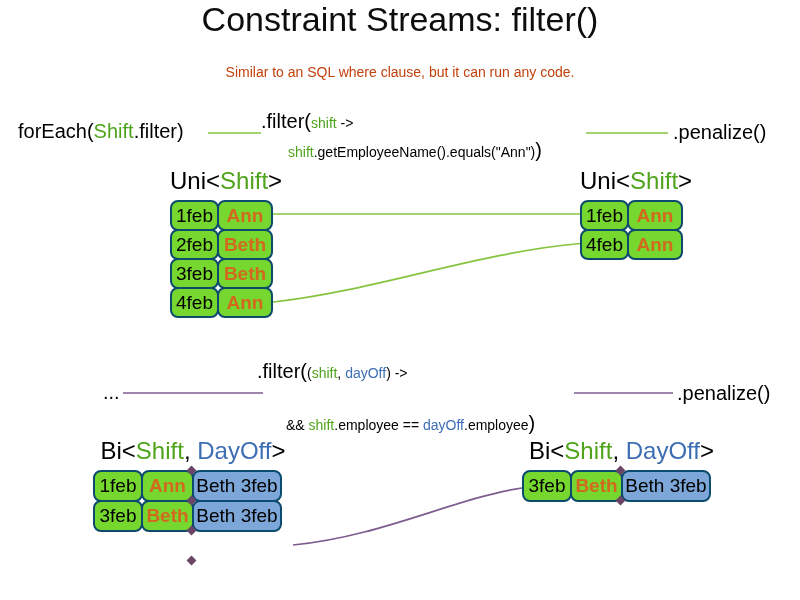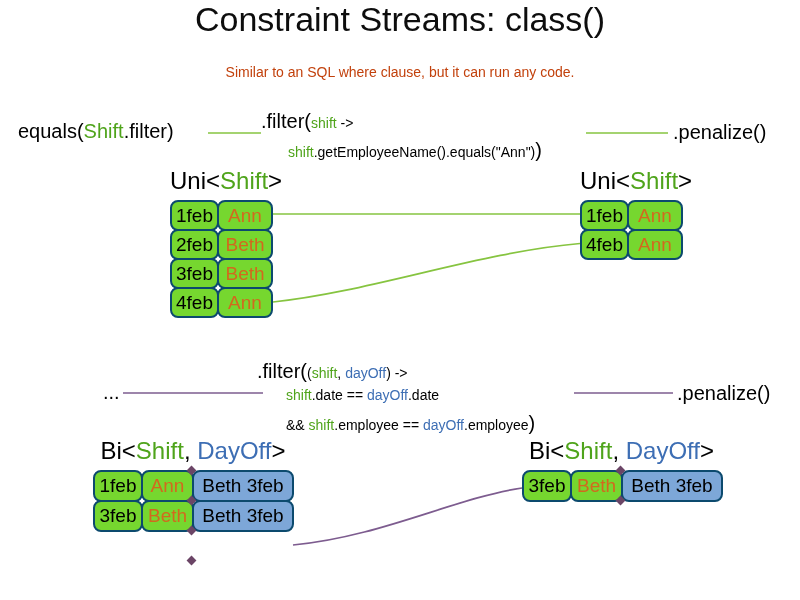--- a/index.html
+++ b/index.html
@@ -25,24 +25,24 @@
   .cell {
     display:inline-block; box-sizing:border-box;
     border:2px solid #0c4a6e; border-radius:8px;
     background:var(--box-green); text-align:center;
     font-size:19px; color:#000; vertical-align:top;
   }
   .cell + .cell { margin-left:-2px; }
   .uni .cell { height:31px; line-height:27px; }
   .bi  .cell { height:32px; line-height:28px; }
   .date-cell { width:49px; }
-  .name-cell { width:56px; color:var(--name-orange); }
+  .name-cell { width:56px; color:var(--name-orange);font-weight:bold; }
   .bi .date-cell { width:50px; }
   .bi .name-cell { width:53px; }
-  .dayoff-cell { width:102px; background:var(--box-blue); color:#000; }
+  .dayoff-cell { width:90px; background:var(--box-blue); color:#000; }
 
   .lines { position:absolute; left:0; top:0; pointer-events:none; }
   .line-green  { stroke:var(--line-green);  stroke-width:1.7; fill:none; }
   .line-purple { stroke:var(--line-purple); stroke-width:1.7; fill:none; }
 
   .diamond {
     position:absolute; width:7px; height:7px;
     background:var(--diamond-purple); transform:rotate(45deg);
   }
 </style>
@@ -54,24 +54,24 @@
   <svg class="lines" width="800" height="600">
     <path class="line-green" d="M208,133 L261,133"></path>
     <path class="line-green" d="M586,133 L668,133"></path>
     <path class="line-green" d="M273,214 L580,214"></path>
     <path class="line-green" d="M273,302 C370,292 480,252 580,243.5"></path>
     <path class="line-purple" d="M123,393 L263,393"></path>
     <path class="line-purple" d="M574,393 L673,393"></path>
     <path class="line-purple" d="M293,545 C380,537 455,498 522,488"></path>
   </svg>
 
-  <div class="abs title center" style="left:0; right:0; top:19;">Constraint Streams: class()</div>
+  <div class="abs title center" style="left:0; right:0; top:19;">Constraint Streams: filter()</div>
   <div class="abs subtitle center" style="left:0; right:0; top:64px;">Similar to an SQL where clause, but it can run any code.</div>
 
-  <div class="abs code-lg" style="left:18px; top:120px;"><span>equals(</span><span class="green">Shift</span><span>.filter)</span></div>
+  <div class="abs code-lg" style="left:18px; top:120px;"><span>forEach(</span><span class="green">Shift</span><span>.filter)</span></div>
 
   <div class="abs code-lg" style="left:261px; top:110px;"><span>.filter(</span><span class="code-sm green">shift</span><span class="code-sm"> -&gt;</span></div>
 
   <div class="abs code-sm" style="left:288px; top:139px;"><span class="green">shift</span><span>.getEmployeeName().equals("Ann")</span><span class="code-lg">)</span></div>
 
   <div class="abs code-lg" style="left:673px; top:121px;">.penalize()</div>
 
   <div class="abs tlabel center" style="left:170px; top:167px; width:103px;"><span>Uni&lt;</span><span class="green">Shift</span><span>&gt;</span></div>
 
   <div class="abs tlabel center" style="left:580px; top:167px; width:101px;"><span>Uni&lt;</span><span class="green">Shift</span><span>&gt;</span></div>
@@ -85,21 +85,20 @@
 
   <div class="abs uni" style="left:580px; top:200px;">
     <div class="trow"><span class="cell date-cell">1feb</span><span class="cell name-cell">Ann</span></div>
     <div class="trow"><span class="cell date-cell">4feb</span><span class="cell name-cell">Ann</span></div>
   </div>
 
   <div class="abs code-lg" style="left:103px; top:381px;">...</div>
 
   <div class="abs code-lg" style="left:257px; top:360px;"><span>.filter(</span><span class="code-sm">(</span><span class="code-sm green">shift</span><span class="code-sm">, </span><span class="code-sm blue">dayOff</span><span class="code-sm">) -&gt;</span></div>
 
-  <div class="abs code-sm" style="left:286px; top:387px;"><span class="green">shift</span><span>.date == </span><span class="blue">dayOff</span><span>.date</span></div>
 
   <div class="abs code-sm" style="left:286px; top:412px;"><span>&amp;&amp; </span><span class="green">shift</span><span>.employee == </span><span class="blue">dayOff</span><span>.employee</span><span class="code-lg">)</span></div>
 
   <div class="abs code-lg" style="left:677px; top:382px;">.penalize()</div>
 
   <div class="abs tlabel center" style="left:93px; top:437px; width:200px;"><span>Bi&lt;</span><span class="green">Shift</span><span>, </span><span class="blue">DayOff</span><span>&gt;</span></div>
 
   <div class="abs tlabel center" style="left:522px; top:437px; width:199px;"><span>Bi&lt;</span><span class="green">Shift</span><span>, </span><span class="blue">DayOff</span><span>&gt;</span></div>
 
   <div class="abs bi" style="left:93px; top:470px;">

